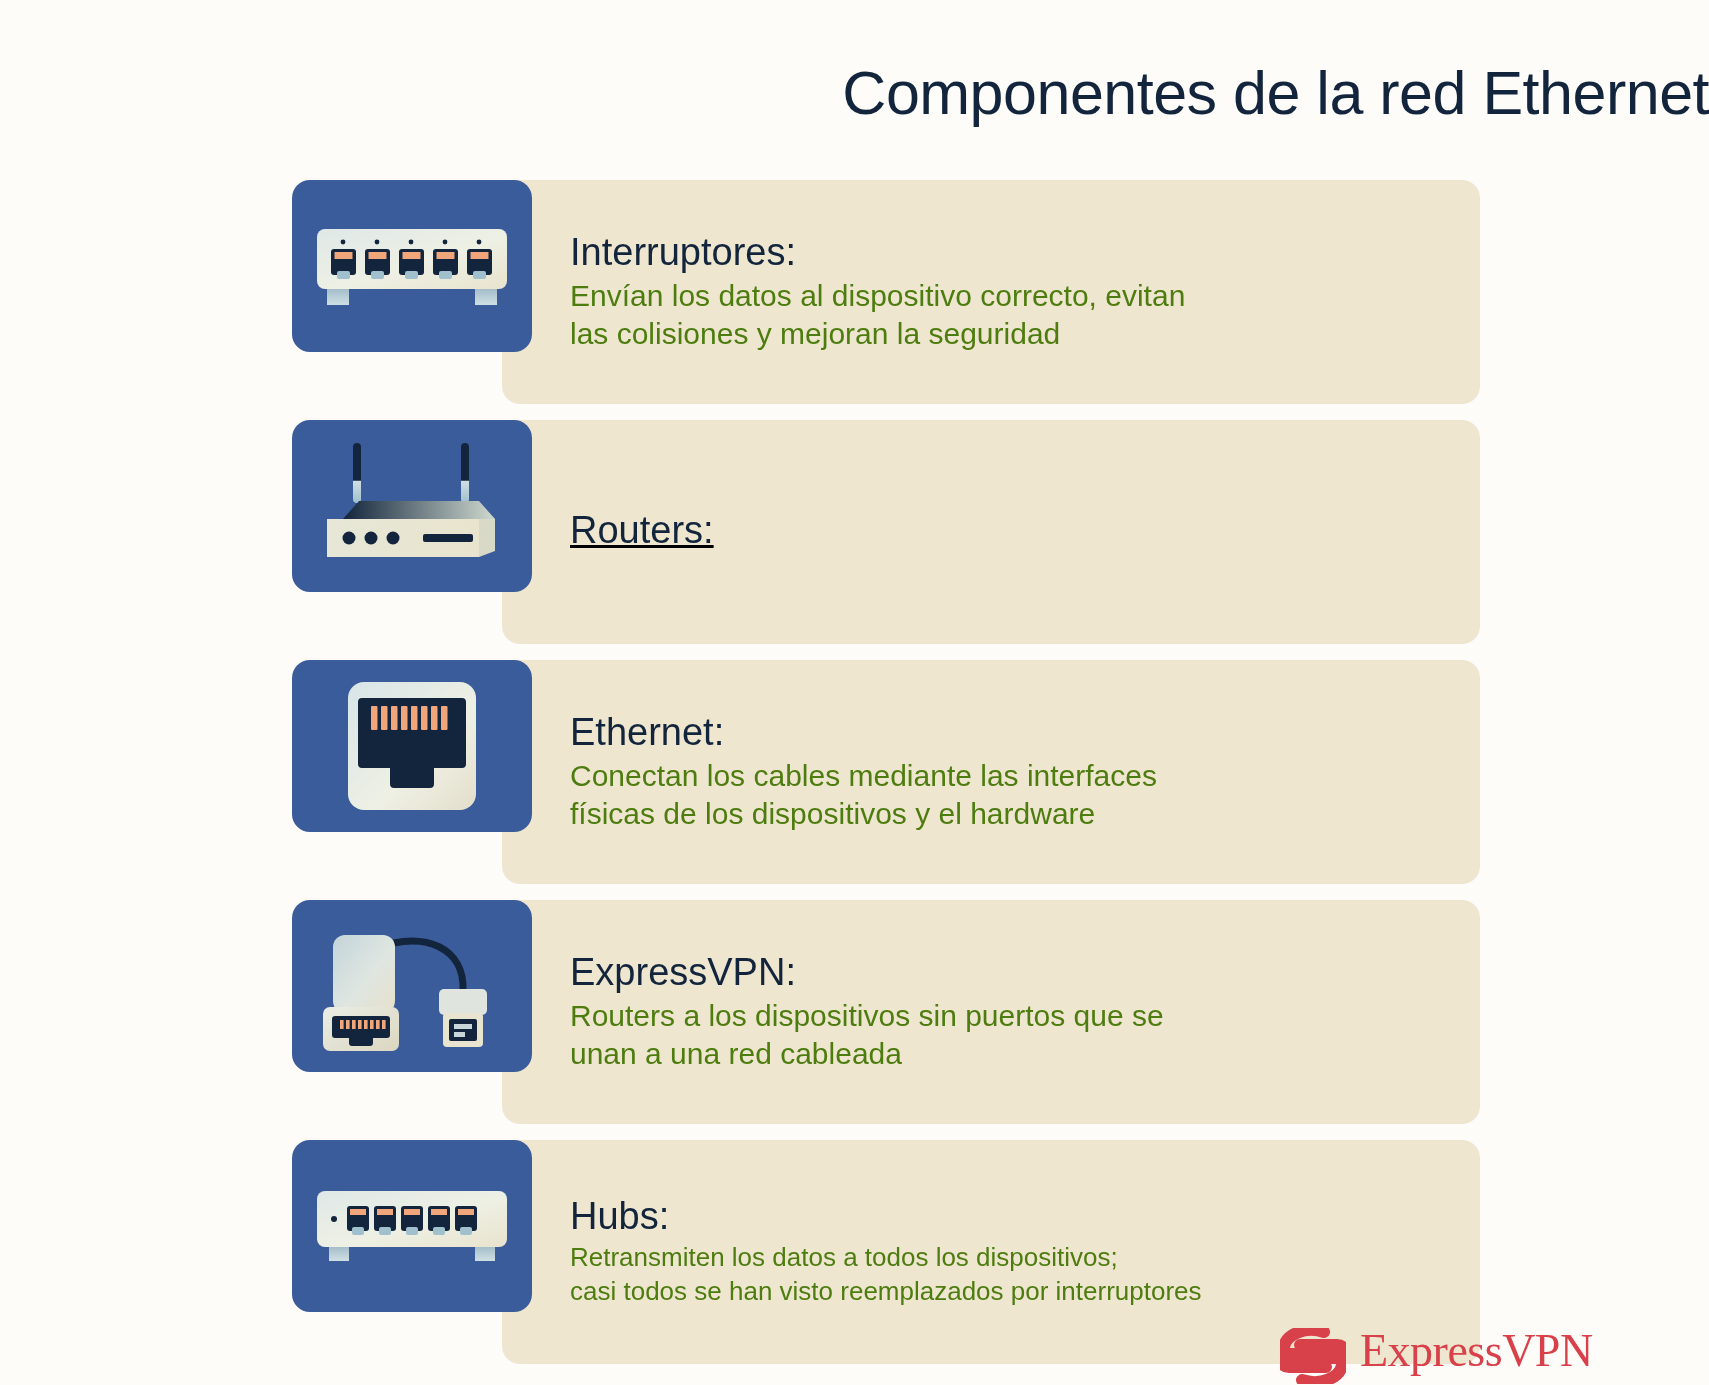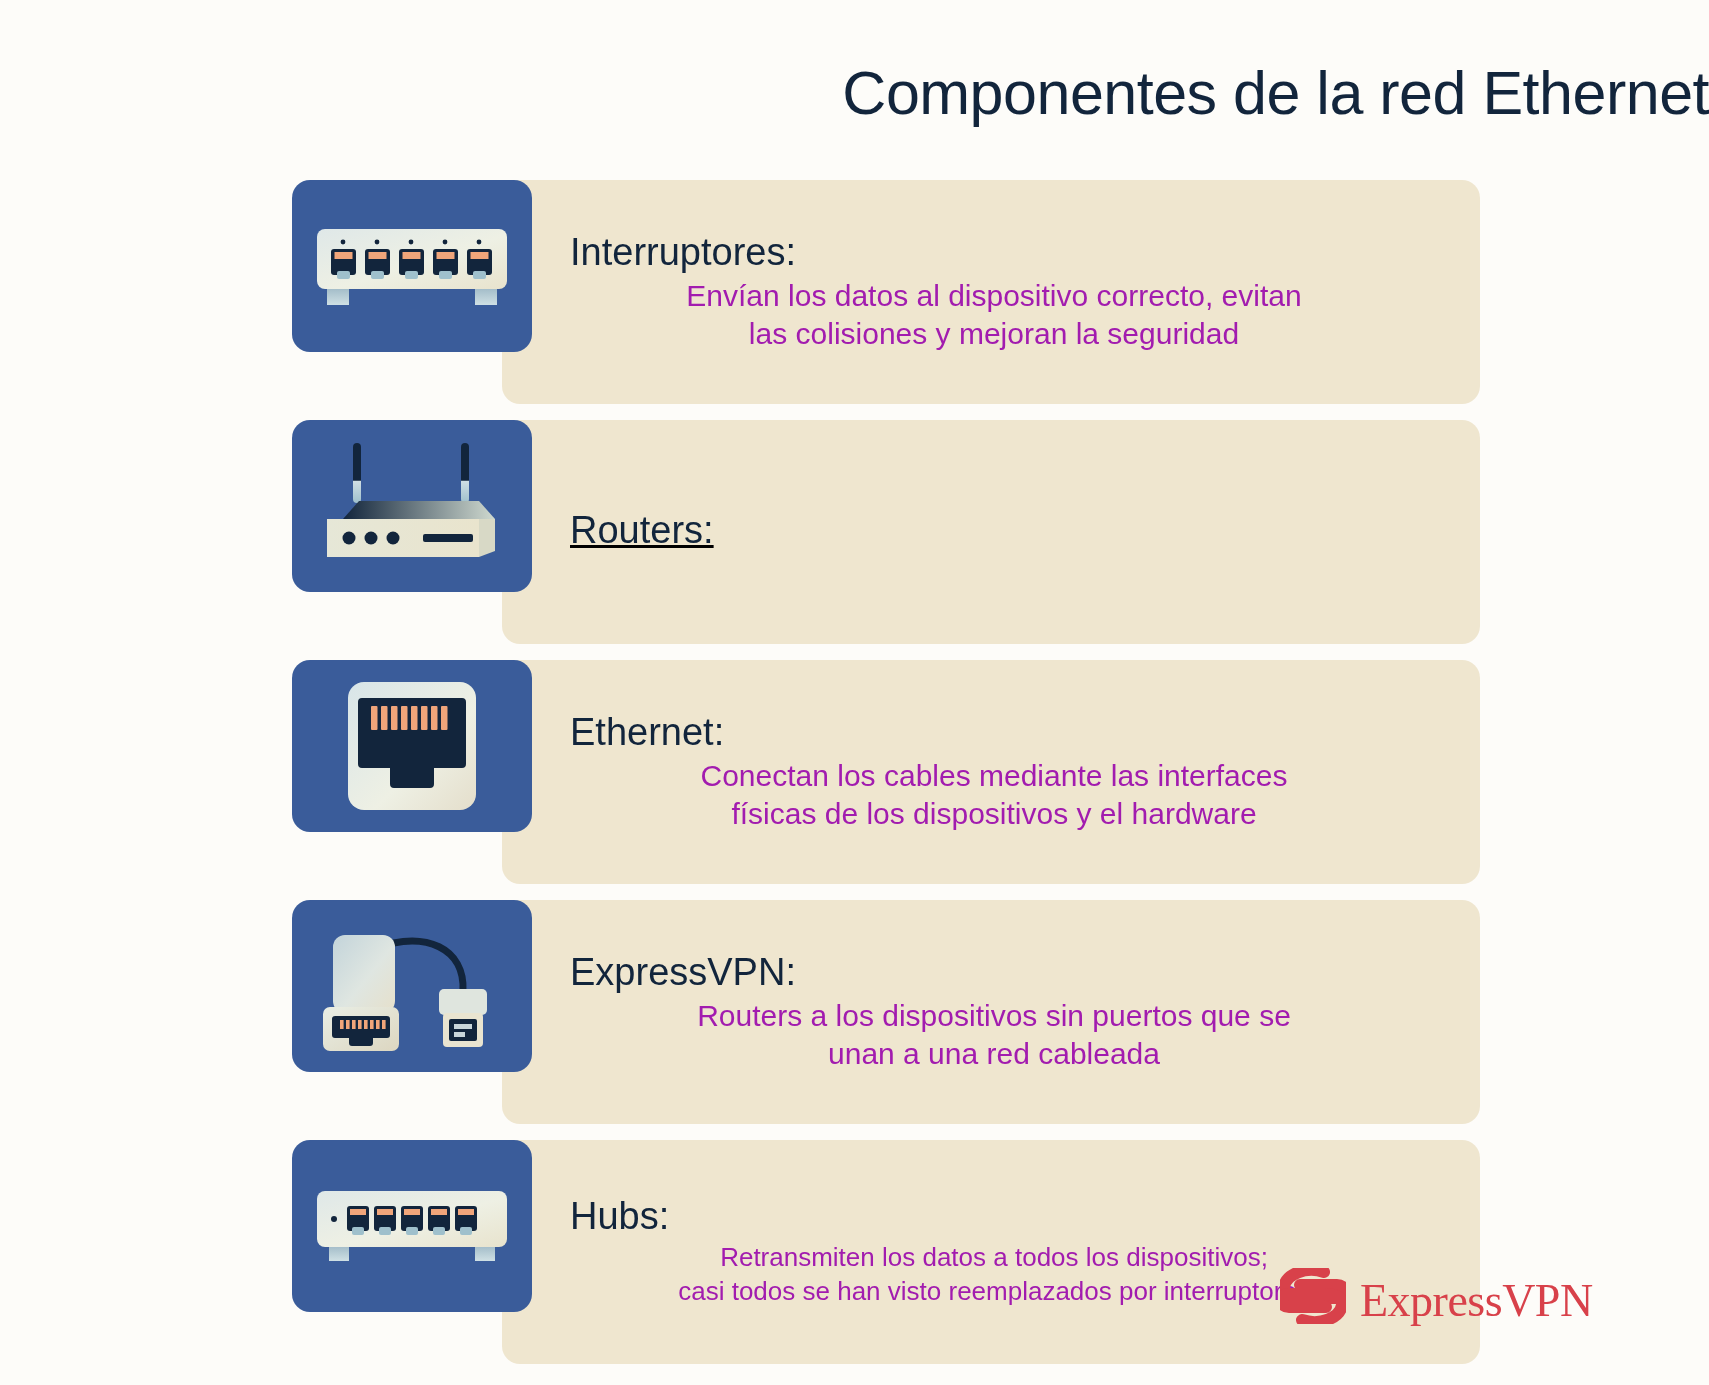--- a/index.html
+++ b/index.html
@@ -74,45 +74,44 @@
   .term {
     font-size: 38px;
     color: #12253c;
     line-height: 1.12;
     margin-bottom: 4px;
     font-weight: 400;
   }
 
   .desc {
     font-size: 30px;
-    color: #a21caf;
+    color: #4d7c0f;
     line-height: 1.27;
     white-space: pre-line;
     font-weight: 400;
-    text-align: center;
   }
 
   .desc.small {
     font-size: 26px;
     line-height: 1.3;
   }
 
   .r1 .icon-box, .r1 .text-box { height: 172px; }
   .r2 .icon-box, .r2 .text-box { height: 172px; text-decoration: underline; }
   .r3 .icon-box, .r3 .text-box { height: 172px; }
   .r4 .icon-box, .r4 .text-box { height: 172px; }
   .r5 .icon-box, .r5 .text-box { height: 172px; }
 
   
   .logo {
     position: absolute;
     left: 1280px;
-    top: 1268px;
+    top: 1328px;
     display: flex;
-    align-items: flex-end;
+    align-items: flex-start;
   }
   .logo-mark { margin-right: 14px; }
   .logo-word {
     font-family: "Liberation Serif", serif;
     font-size: 46px;
     color: #d8414a;
     letter-spacing: -0.5px;
     line-height: 1;
   }
 

